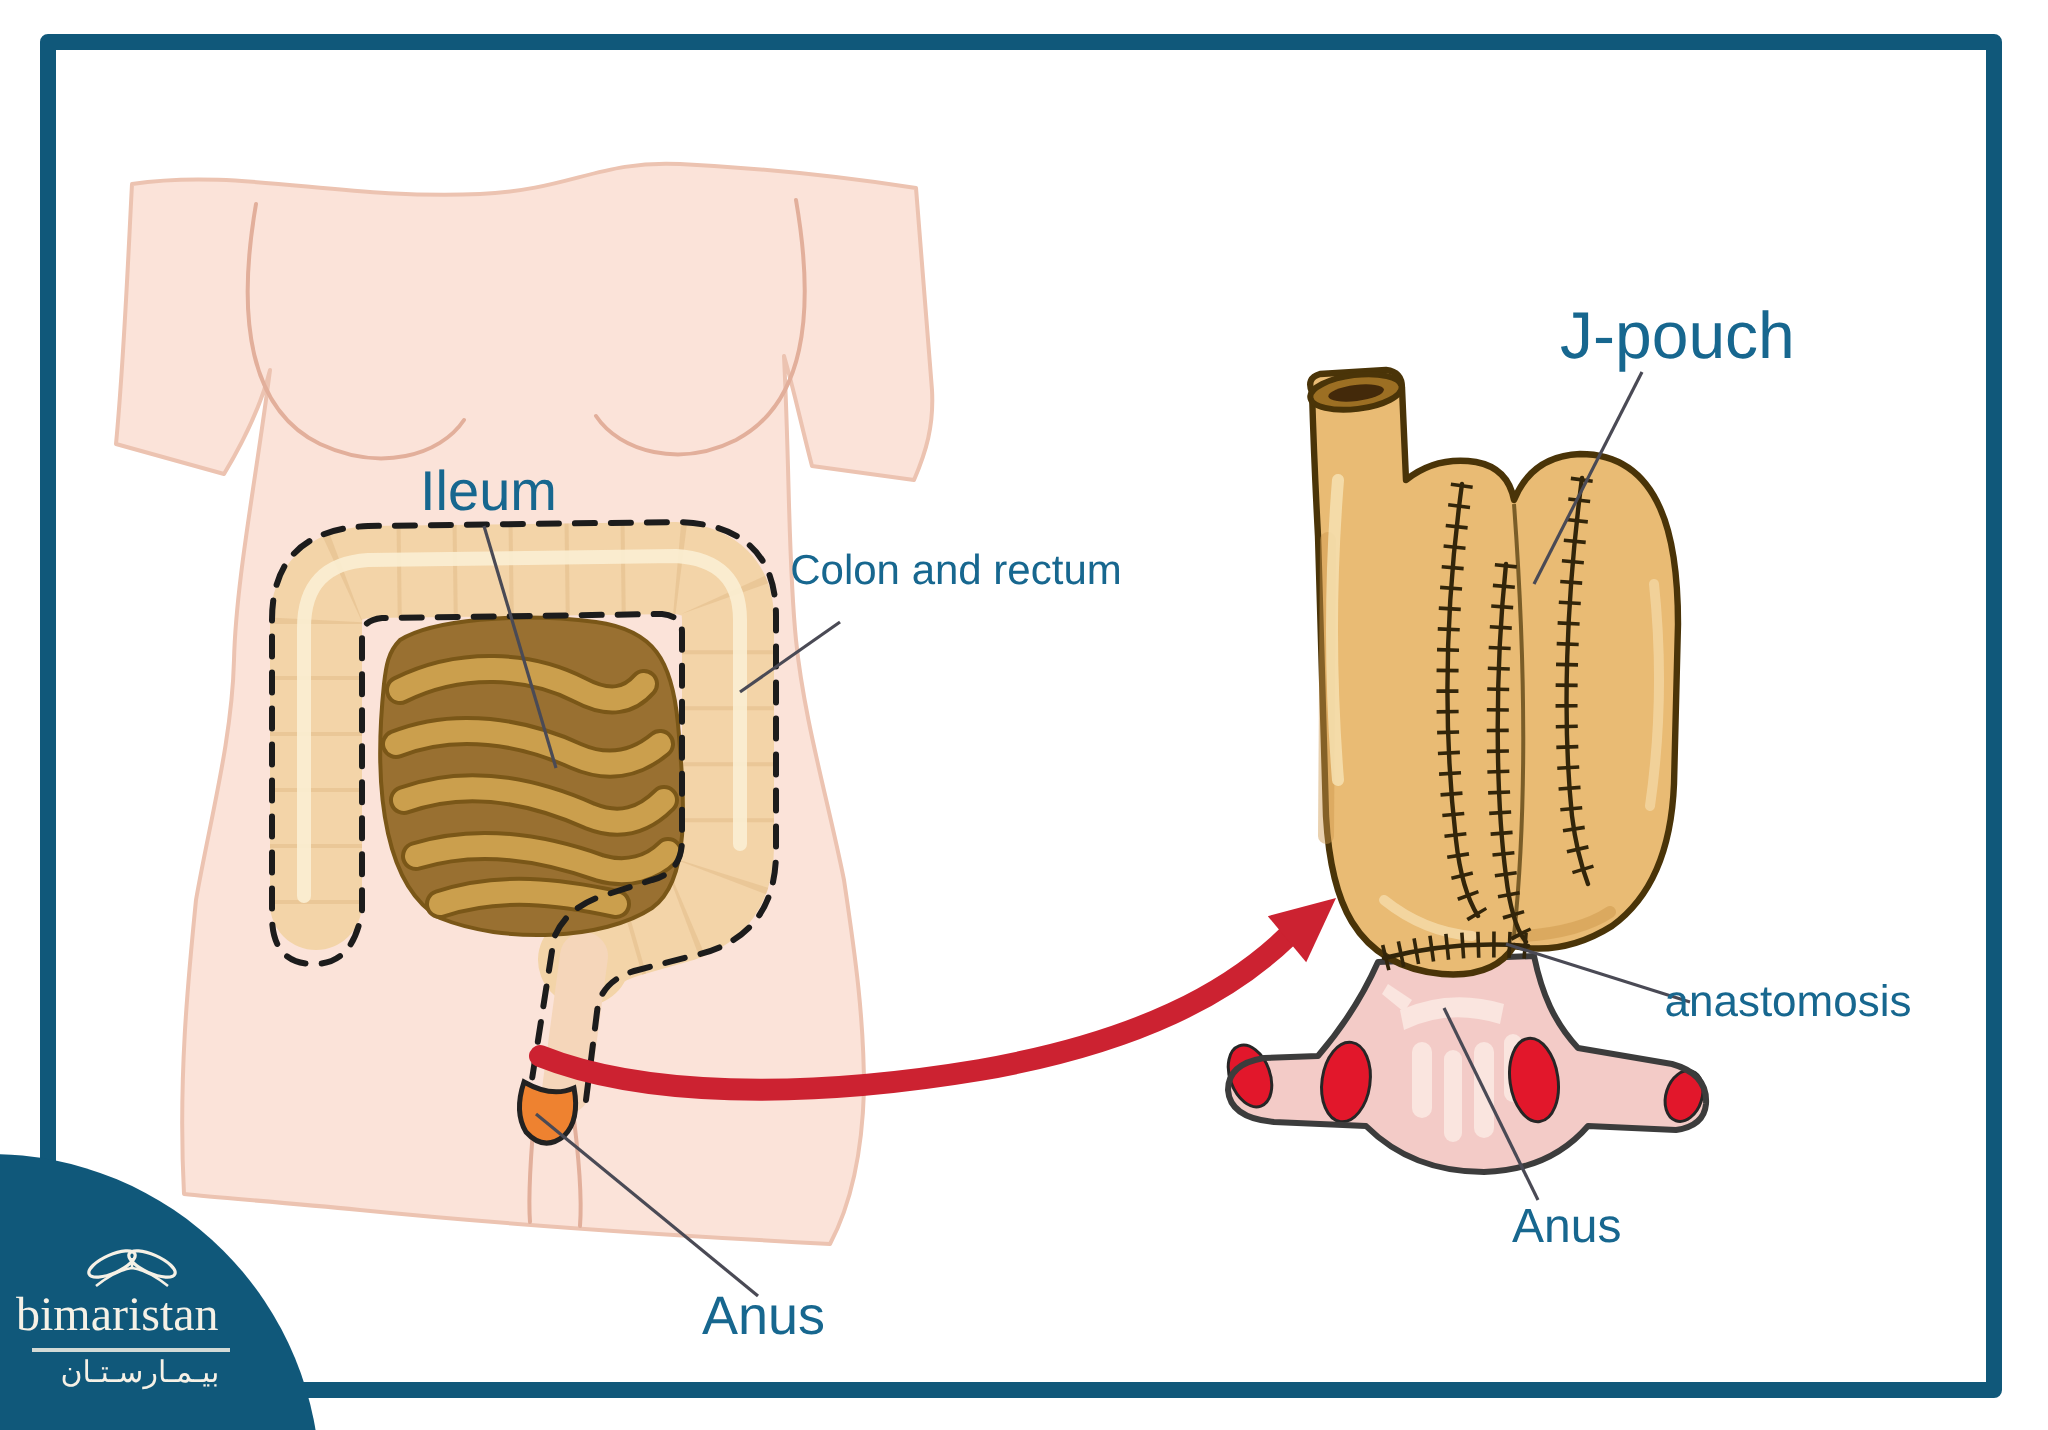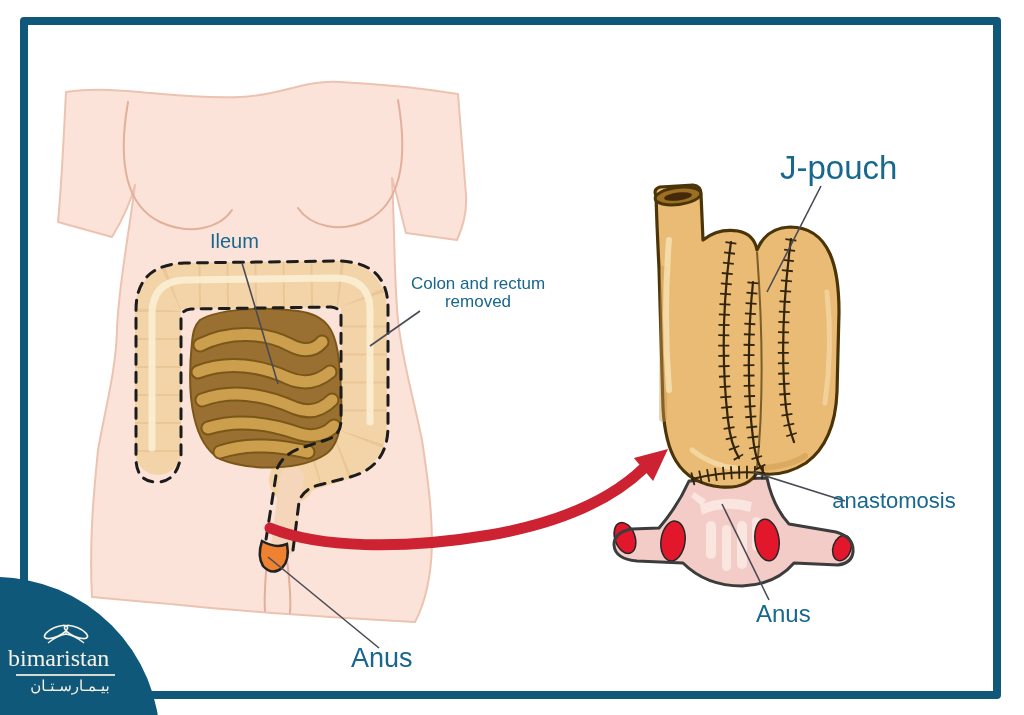--- a/index.html
+++ b/index.html
@@ -34,22 +34,22 @@
   .pouch{fill:var(--pouch);stroke:#4a3408;stroke-width:3.2;stroke-linejoin:round;}
   .pouchline{fill:none;stroke:#4a3408;stroke-width:2;opacity:.7;}
   .pouchhl{fill:none;stroke:#f6e0b2;stroke-linecap:round;}
   .pouchsh{fill:none;stroke:#cf9a4e;stroke-linecap:round;}
   .suture{fill:none;stroke:#32250a;stroke-width:2.2;stroke-linecap:round;}
   .suture-t{fill:none;stroke:#32250a;stroke-width:11;stroke-dasharray:1.8 8.5;}
   .suture-t2{fill:none;stroke:#32250a;stroke-width:13;stroke-dasharray:1.8 6;}
   .leader{fill:none;stroke:#4a4a55;stroke-width:1.6;}
   
   .lbl{position:absolute;color:var(--teal_text);line-height:1.08;white-space:nowrap;}
-  #lbl-ileum{left:210px;top:231px;font-size:20px;}
-  #lbl-colon{left:368px;top:275px;width:220px;text-align:center;font-size:17px;white-space:normal;}
+  #lbl-ileum{left:210px;top:231px;font-size:28px;}
+  #lbl-colon{left:368px;top:275px;width:220px;text-align:center;font-size:21px;white-space:normal;}
   #lbl-jpouch{left:780px;top:150px;font-size:33px;}
   #lbl-ileoanal{left:774px;top:489px;width:240px;text-align:center;font-size:22px;white-space:normal;}
   #lbl-anus-right{left:756px;top:601px;font-size:24px;}
   #lbl-anus-left{left:351px;top:644px;font-size:27px;}
   
   .logo-disc{position:absolute;left:-170px;top:577px;width:330px;height:330px;border-radius:50%;background:var(--frame_teal);}
   .logo-icon{position:absolute;left:42px;top:619px;}
   .logo-name{position:absolute;left:8px;top:645px;width:116px;text-align:left;
     font-family:"Liberation Serif",serif;font-size:24px;color:#f6f1e6;}
   .logo-rule{position:absolute;left:16px;top:674px;width:99px;height:2px;background:#f6f1e6;opacity:.85;}
@@ -208,21 +208,20 @@
     <path class="leader" d="M 769,600 L 722,504"></path>
   </g>
 </svg>
 
 <div class="frame"></div>
 
 <div class="lbl" id="lbl-ileum">Ileum</div>
 
 <div class="lbl" id="lbl-colon">
   <div>Colon and rectum</div>
-  <div>removed</div>
 </div>
 
 <div class="lbl" id="lbl-jpouch">J-pouch</div>
 
 <div class="lbl" id="lbl-ileoanal">
   <div>anastomosis</div>
 </div>
 
 <div class="lbl" id="lbl-anus-right">Anus</div>
 

